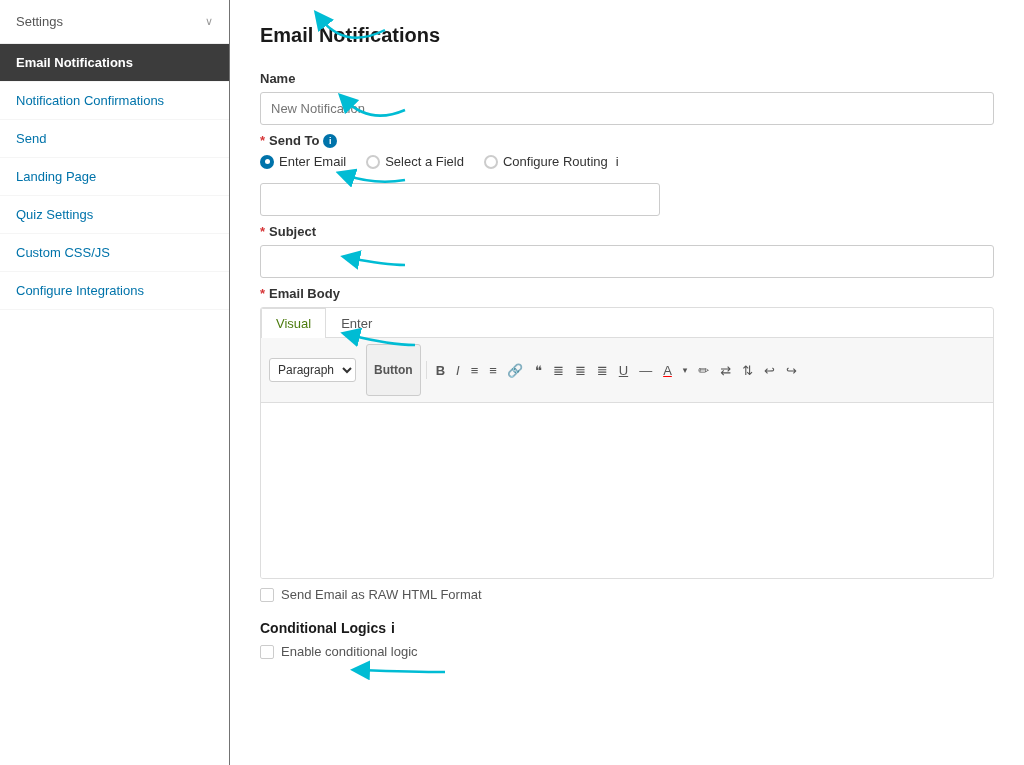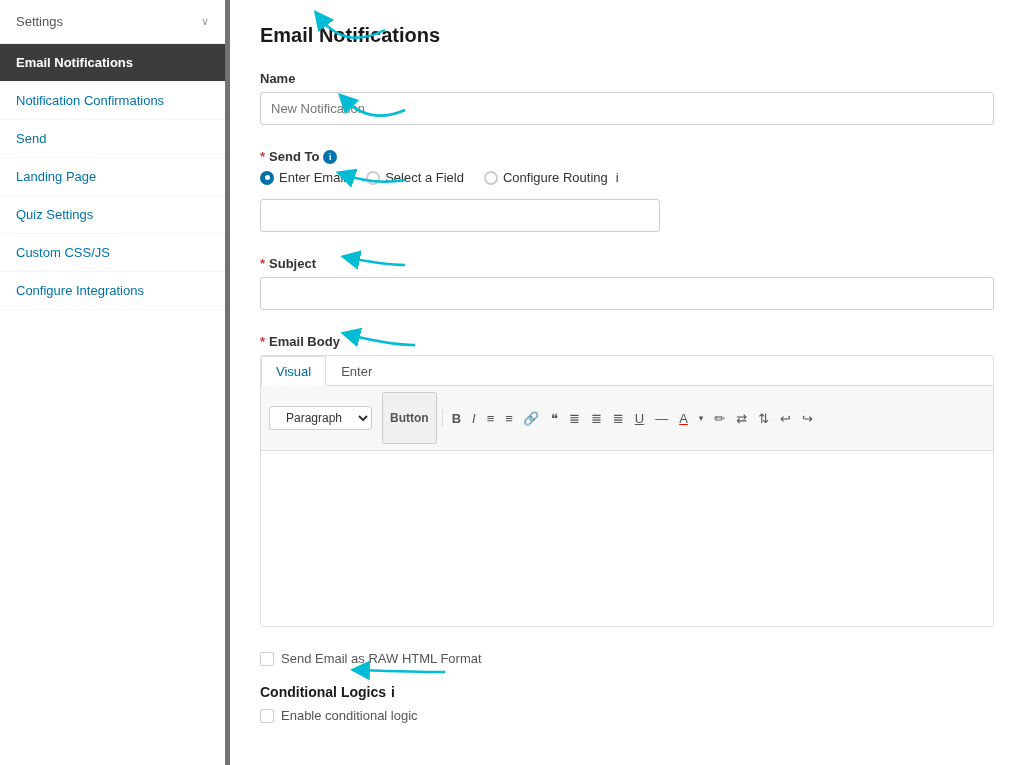--- a/index.html
+++ b/index.html
@@ -3,21 +3,21 @@
   <meta charset="utf-8">
   <style>
     * { box-sizing: border-box; margin: 0; padding: 0; }
     body { font-family: -apple-system, BlinkMacSystemFont, 'Segoe UI', sans-serif; font-size: 13px; color: #333; background: #f0f0f0; display: flex; height: 765px; overflow: hidden; }
 
     
     .sidebar {
       width: 230px;
       min-width: 230px;
       background: #fff;
-      border-right: 5px solid #737373;
+      border-right: 1px solid #737373;
       display: flex;
       flex-direction: column;
       height: 100%;
     }
     .sidebar-settings {
       display: flex;
       align-items: center;
       justify-content: space-between;
       padding: 14px 16px;
       color: #555;
@@ -50,21 +50,21 @@
       position: relative;
     }
     .page-title {
       font-size: 20px;
       font-weight: 700;
       color: #1a1a1a;
       margin-bottom: 24px;
     }
 
     .form-section {
-      margin-bottom: 24px;
+      margin-bottom: 8px;
     }
     .field-label {
       font-size: 13px;
       font-weight: 600;
       color: #333;
       margin-bottom: 6px;
       display: flex;
       align-items: center;
       gap: 4px;
     }
@@ -142,21 +142,21 @@
       font-size: 13px;
       cursor: pointer;
       color: #555;
       border: 1px solid transparent;
       border-bottom: none;
       margin-bottom: -1px;
     }
     .editor-tab.active {
       background: #fff;
       border-color: #ddd #ddd #fff;
-      color: #0369a1;
+      color: #4d7c0f;
       font-weight: 500;
     }
 
     .editor-container {
       border: 1px solid #ddd;
       border-radius: 3px;
       overflow: hidden;
     }
     .editor-toolbar {
       background: #f7f7f7;
@@ -164,21 +164,21 @@
       padding: 6px 8px;
       display: flex;
       align-items: center;
       gap: 3px;
       flex-wrap: wrap;
     }
     .toolbar-select {
       border: 1px solid #ccc;
       background: #fff;
       border-radius: 3px;
-      padding: 3px 12px;
+      padding: 3px 4px;
       font-size: 12px;
       color: #333;
       cursor: pointer;
     }
     .toolbar-btn {
       border: 1px solid #ccc;
       background: #fff;
       border-radius: 3px;
       padding: 18px 7px;
       font-size: 12px;

